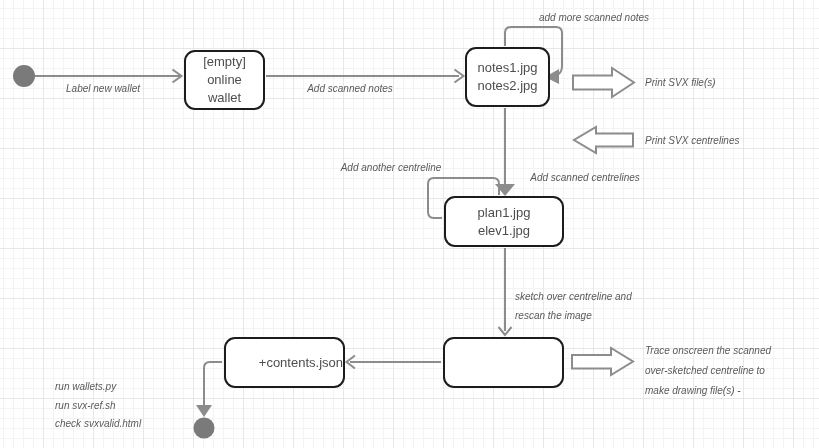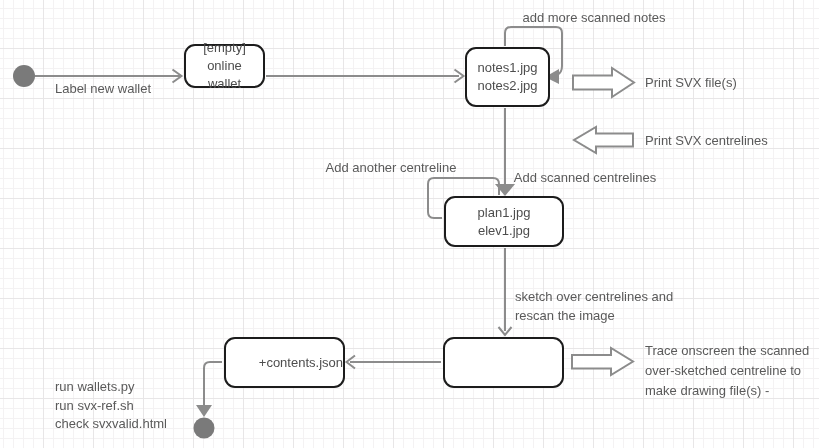--- a/index.html
+++ b/index.html
@@ -33,23 +33,24 @@
     font-size: 13px;
     line-height: 18px;
     text-align: center;
     display: flex;
     flex-direction: column;
     justify-content: center;
   }
   .lbl {
     position: absolute;
     color: #5a5a5a;
-    font-size: 13px;
+    font-size: 10px;
     line-height: 17px;
     white-space: nowrap;
+    font-style: italic;
   }
   .lbl.centered { transform: translateX(-50%); }
   .multiline { white-space: nowrap; }
   .ann-trace { line-height: 20px; }
   .ann-scripts { line-height: 18.5px; }
   .sketch-lbl { line-height: 19px; }
 </style>
 </head>
 <body>
 
@@ -97,21 +98,21 @@
     </g>
 
     <circle cx="24" cy="76" r="11" fill="#7a7a7a"></circle>
     <circle cx="204" cy="428" r="10.5" fill="#7a7a7a"></circle>
 
     <polygon points="573,75.5 612,75.5 612,68 634,82.5 612,97 612,89.5 573,89.5" fill="#ffffff" stroke="#8c8c8c" stroke-width="2"></polygon>
     <polygon points="633,133.5 596,133.5 596,127 574,140 596,153 596,146.5 633,146.5" fill="#ffffff" stroke="#8c8c8c" stroke-width="2"></polygon>
     <polygon points="572,355 611,355 611,348 633,361.5 611,375 611,368.5 572,368.5" fill="#ffffff" stroke="#8c8c8c" stroke-width="2"></polygon>
   </svg>
 
-  <div class="state" style="left:184px;top:44px;width:81px;height:44px;">
+  <div class="state" style="left:184px;top:50px;width:81px;height:60px;">
     <div>[empty]</div>
     <div>online</div>
     <div>wallet</div>
   </div>
 
   <div class="state" style="left:465px;top:47px;width:85px;height:60px;">
     <div>notes1.jpg</div>
     <div>notes2.jpg</div>
   </div>
 
@@ -121,25 +122,26 @@
   </div>
 
   <div class="state" style="left:443px;top:337px;width:121px;height:51px;">
   </div>
 
   <div class="state" style="left:224px;top:337px;width:121px;height:51px;align-items:flex-end;">
     <div>+contents.json</div>
   </div>
 
   <div class="lbl centered" style="left:103px;top:80px;">Label new wallet</div>
+  <div class="lbl centered" style="left:350px;top:80px;">Add scanned notes</div>
   <div class="lbl centered" style="left:594px;top:9px;">add more scanned notes</div>
   <div class="lbl centered" style="left:391px;top:159px;">Add another centreline</div>
   <div class="lbl centered" style="left:585px;top:169px;">Add scanned centrelines</div>
   <div class="lbl multiline sketch-lbl" style="left:515px;top:287px;">
-    <div>sketch over centrelines and</div>
+    <div>sketch over centreline and</div>
     <div>rescan the image</div>
   </div>
 
   <div class="lbl" style="left:645px;top:74px;">Print SVX file(s)</div>
   <div class="lbl" style="left:645px;top:132px;">Print SVX centrelines</div>
   <div class="lbl multiline ann-trace" style="left:645px;top:341px;">
     <div>Trace onscreen the scanned</div>
     <div>over-sketched centreline to</div>
     <div>make drawing file(s) -</div>
   </div>

